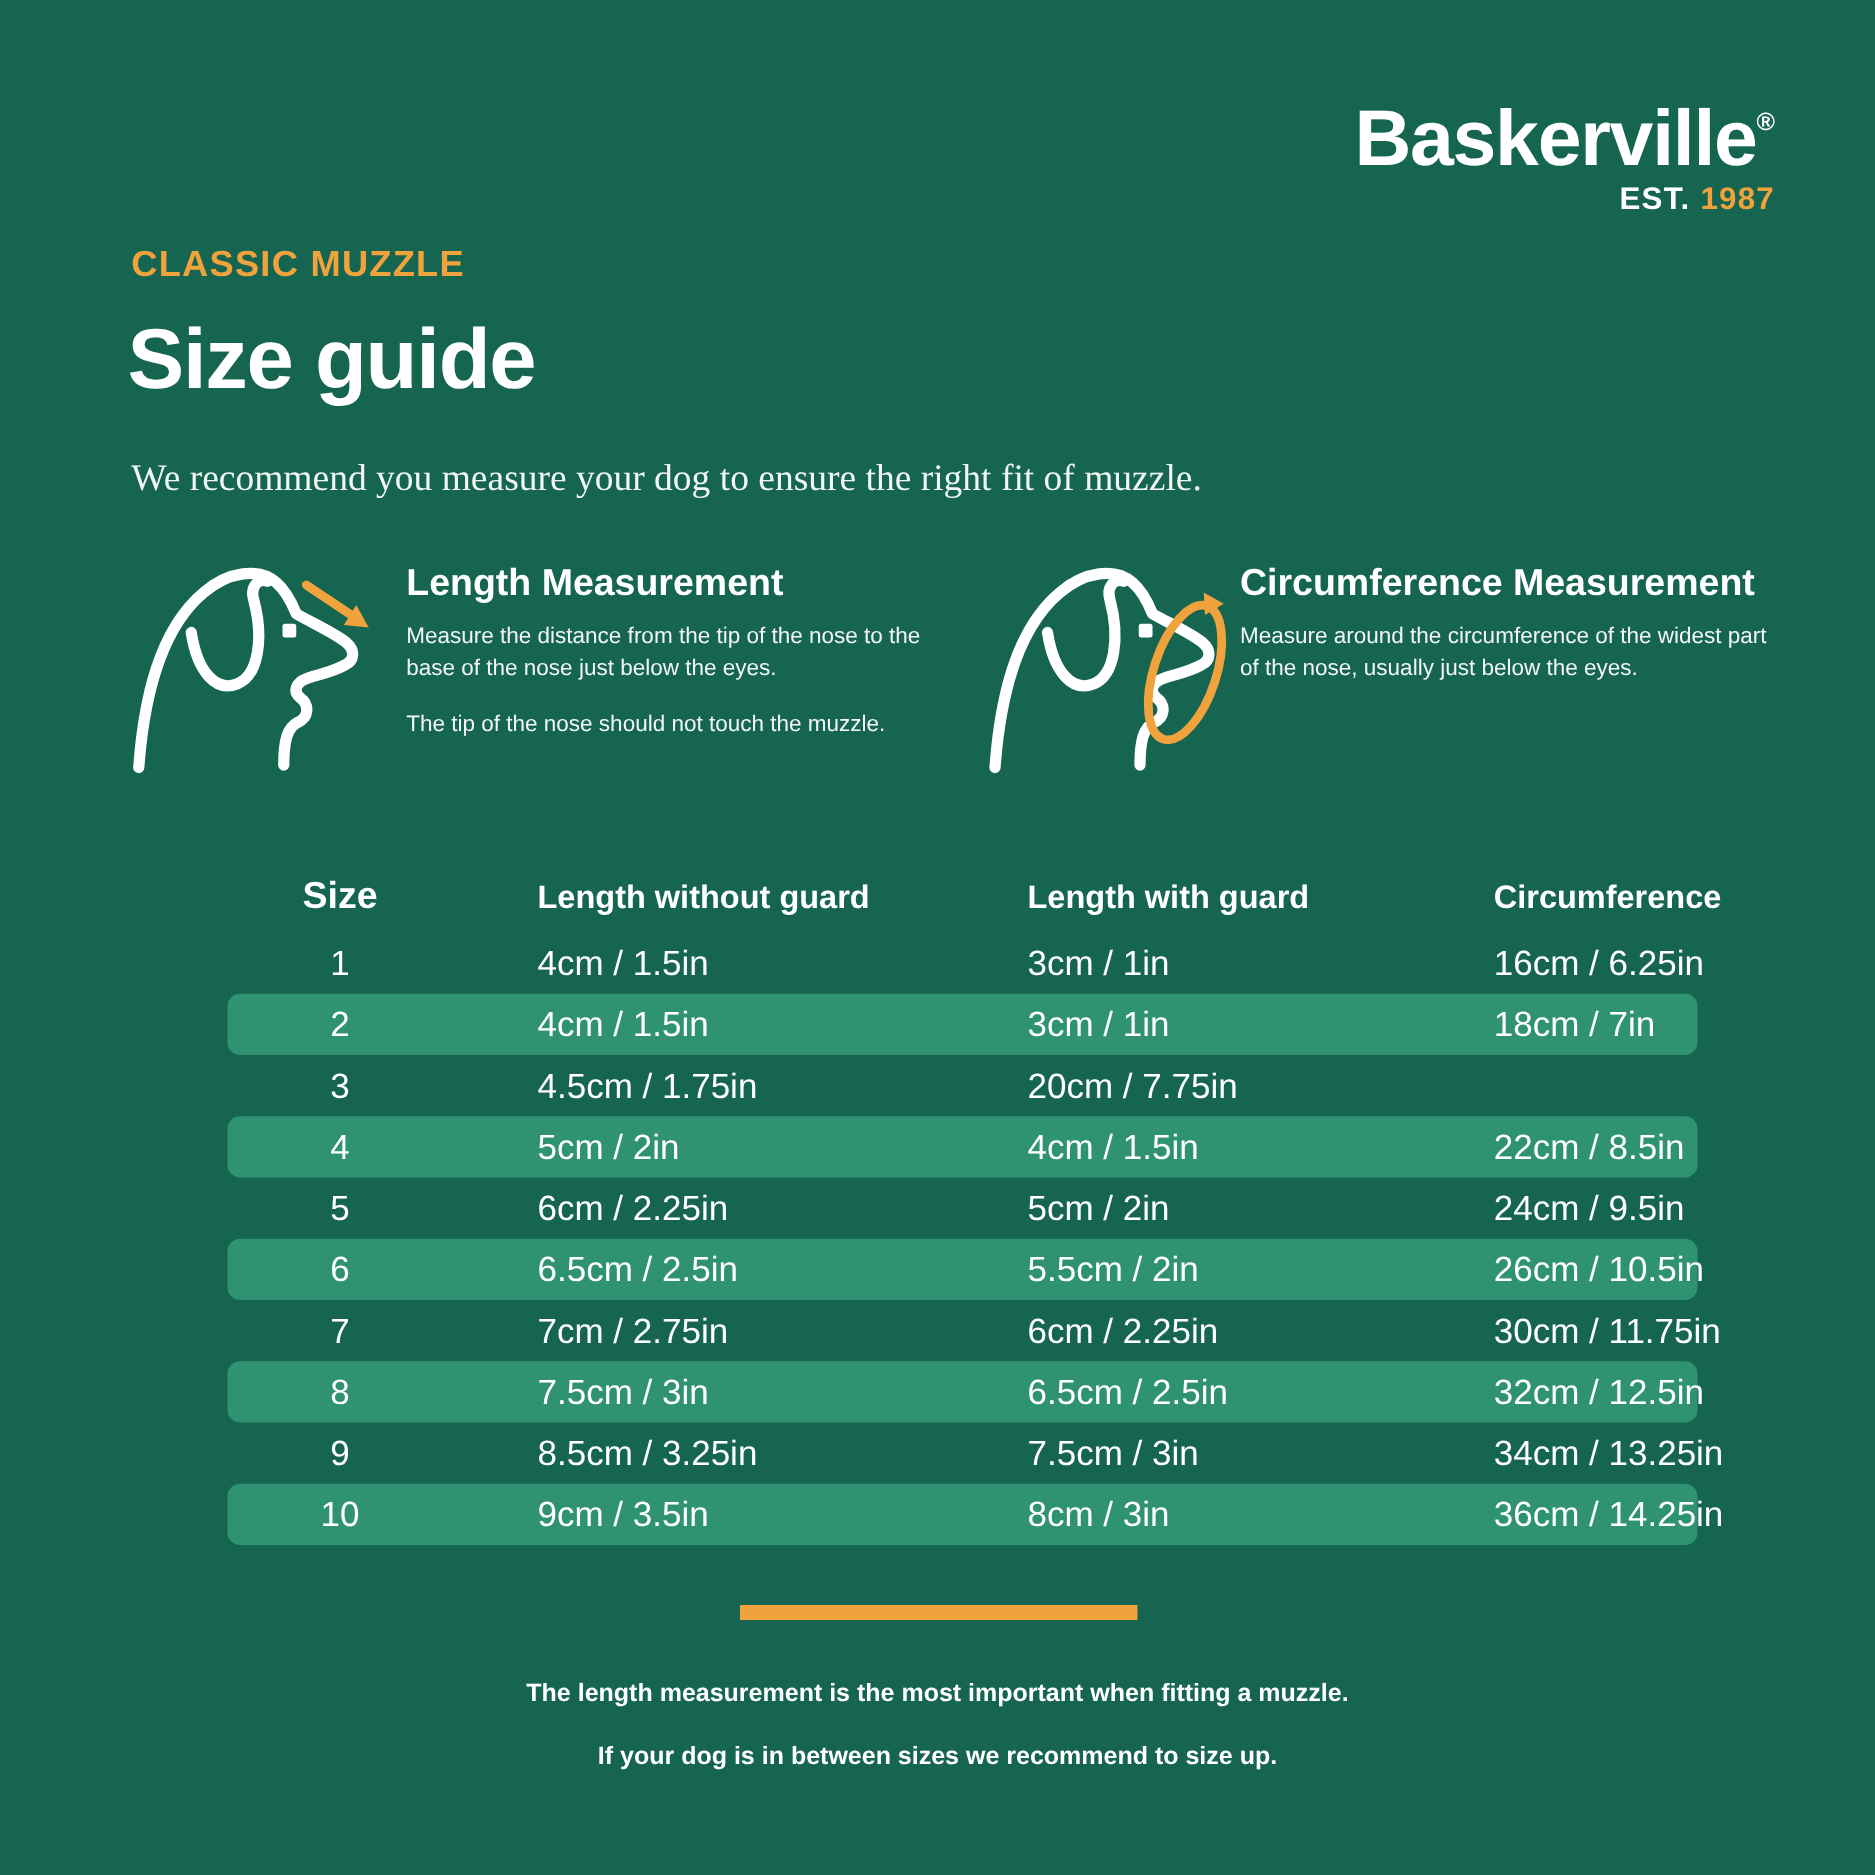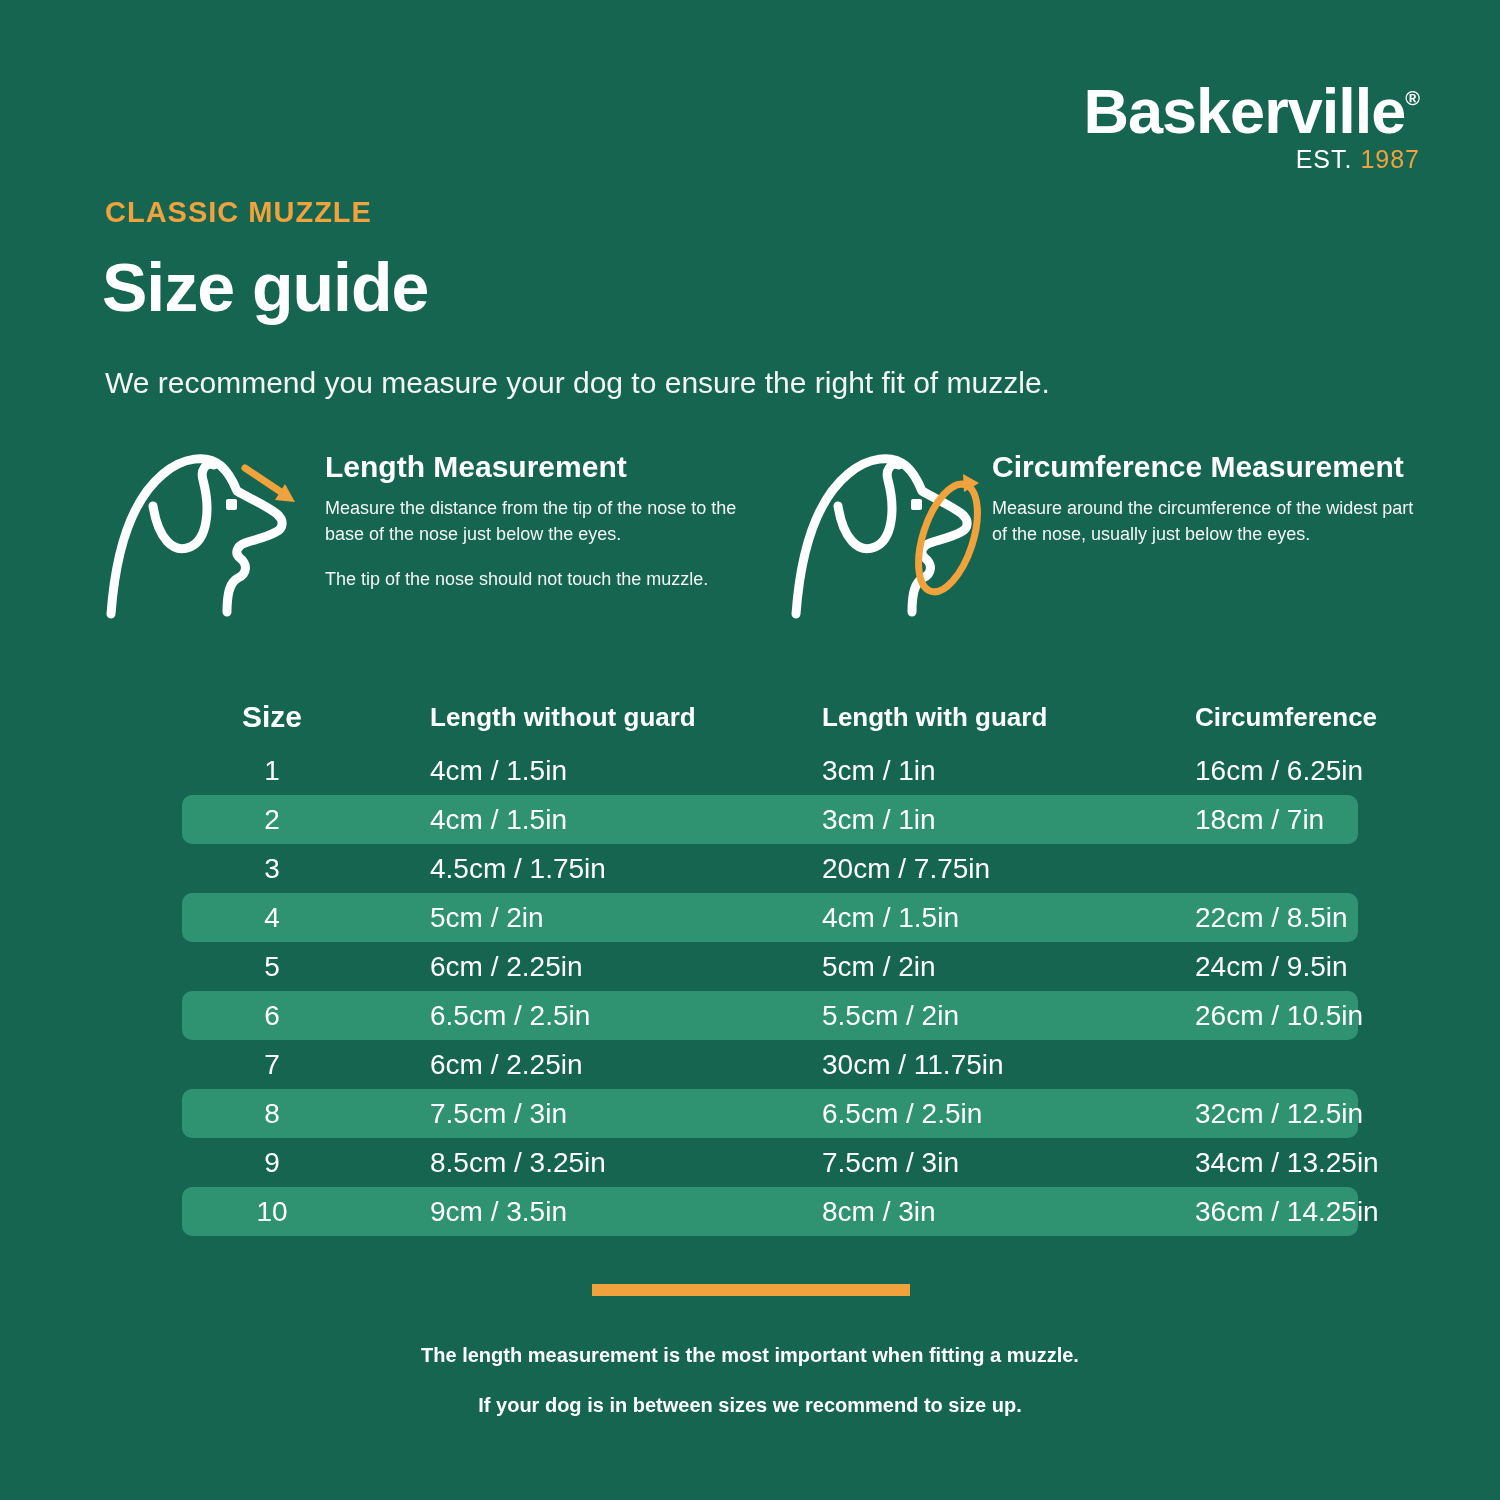--- a/index.html
+++ b/index.html
@@ -10,27 +10,27 @@
     color:#ffffff;
     position:relative;
     overflow:hidden;
   }
   .abs{position:absolute;}
 
   
   .logo{right:80px;top:80px;text-align:right;line-height:1;}
   .logo .name{font-size:63px;font-weight:bold;letter-spacing:-1px;color:#fff;}
   .logo .reg{font-size:20px;vertical-align:28px;font-weight:bold;}
-  .logo .est{margin-top:4px;font-size:25px;font-weight:normal;letter-spacing:1px;color:#fff;}
+  .logo .est{margin-top:4px;font-size:25px;font-weight:bold;letter-spacing:1px;color:#fff;}
   .logo .est .year{color:#F0A23C;}
 
   
   .eyebrow{left:105px;top:196px;font-size:29px;font-weight:bold;letter-spacing:1px;color:#F0A23C;}
   .page-title{left:102px;top:248px;font-size:68px;font-weight:bold;letter-spacing:-1px;color:#fff;}
-  .subtitle{left:105px;top:366px;font-size:30px;color:#F2F7F4;}
+  .subtitle{left:105px;top:366px;font-size:30px;color:#F2F7F4;font-family:Liberation Serif, serif;}
 
   
   .m-icon{width:230px;height:190px;}
   .m-icon-left{left:95px;top:442px;}
   .m-icon-right{left:780px;top:442px;}
   .m-text{top:450px;}
   .m-text-left{left:325px;width:430px;}
   .m-text-right{left:992px;width:434px;}
   .m-title{font-size:30px;font-weight:bold;color:#fff;margin:0 0 12px 0;}
   .m-par{font-size:18px;line-height:1.42;color:#F2F7F4;margin:0;}
@@ -139,20 +139,21 @@
     <div class="cell">24cm / 9.5in</div>
   </div>
   <div class="trow hl">
     <div class="cell size-cell">6</div>
     <div class="cell">6.5cm / 2.5in</div>
     <div class="cell">5.5cm / 2in</div>
     <div class="cell">26cm / 10.5in</div>
   </div>
   <div class="trow">
     <div class="cell size-cell">7</div>
+    <div class="cell">7cm / 2.75in</div>
     <div class="cell">6cm / 2.25in</div>
     <div class="cell">30cm / 11.75in</div>
   </div>
   <div class="trow hl">
     <div class="cell size-cell">8</div>
     <div class="cell">7.5cm / 3in</div>
     <div class="cell">6.5cm / 2.5in</div>
     <div class="cell">32cm / 12.5in</div>
   </div>
   <div class="trow">

